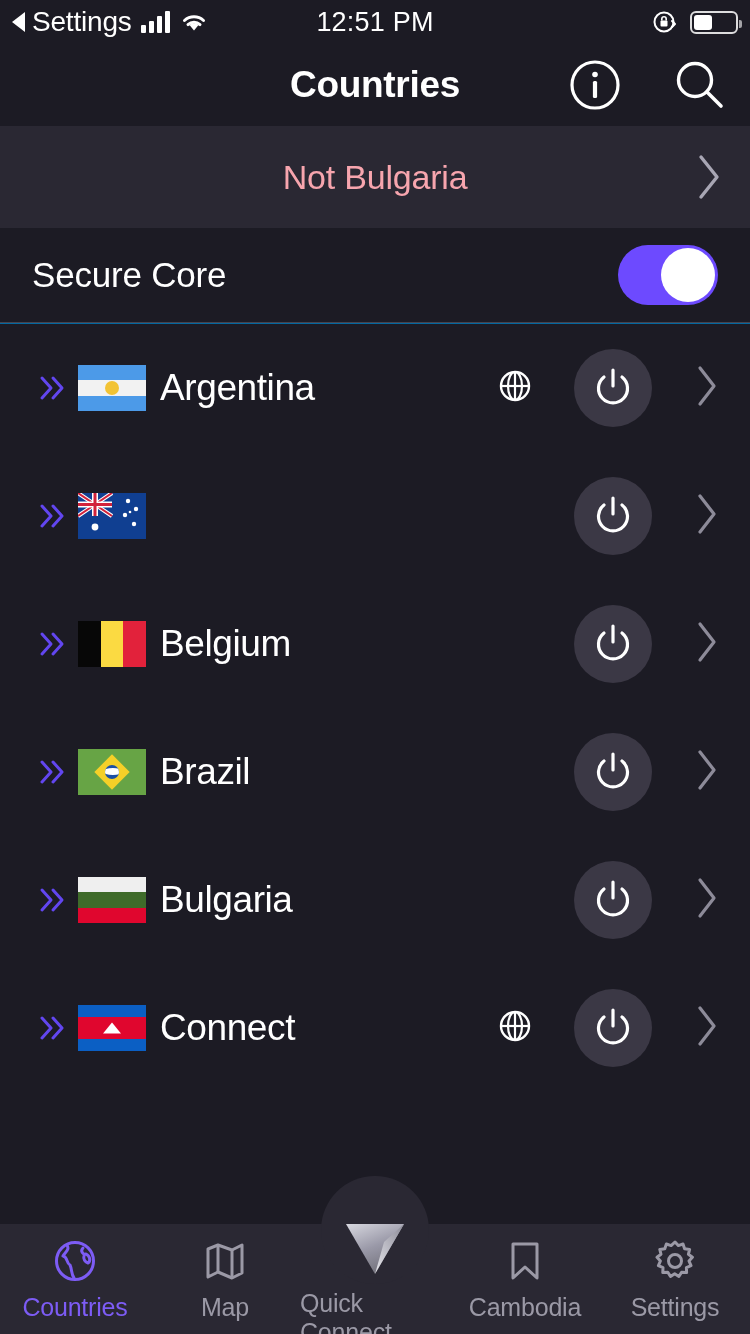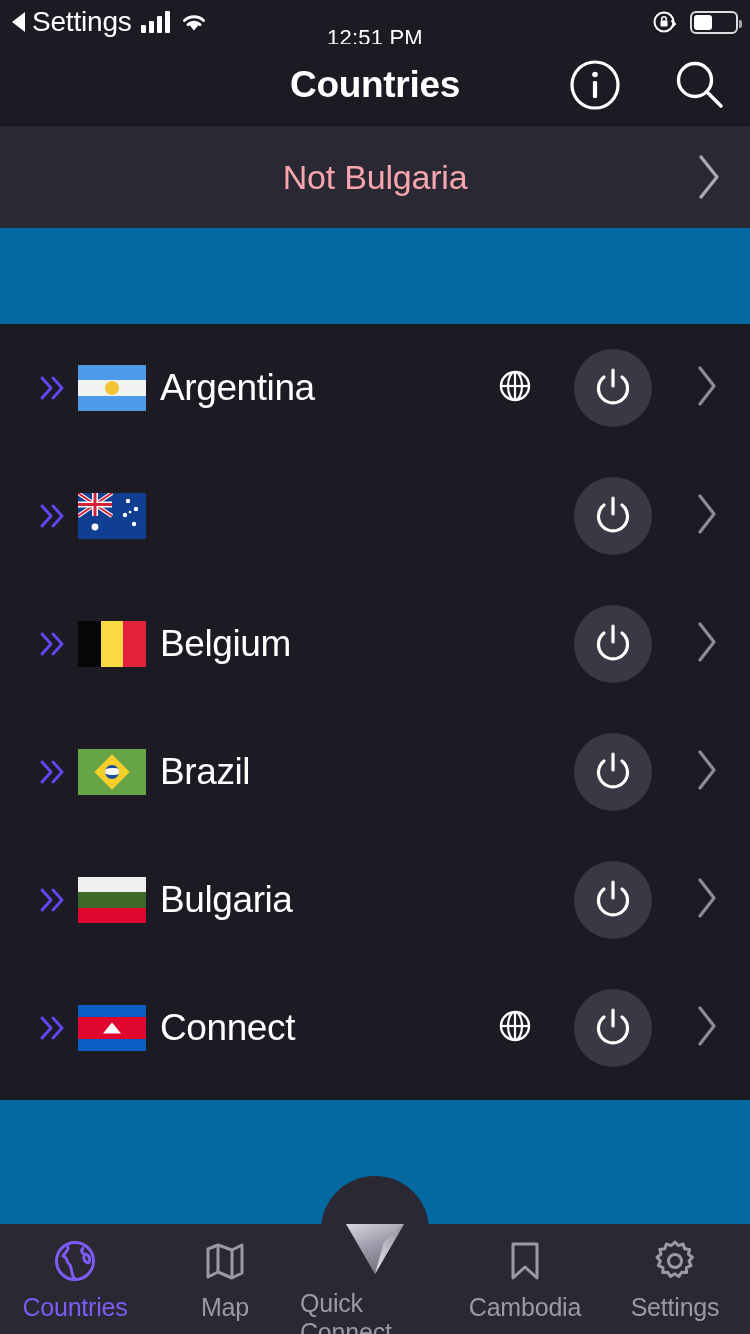--- a/index.html
+++ b/index.html
@@ -36,21 +36,21 @@
   }
   .sb-carrier{ color:#fff; font-size:28px; letter-spacing:-0.2px; }
   .bars{ display:flex; align-items:flex-end; gap:3px; height:22px; }
   .bars i{ display:block; width:5px; background:#fff; border-radius:1px; }
   .bars i:nth-child(1){height:8px;}
   .bars i:nth-child(2){height:12px;}
   .bars i:nth-child(3){height:17px;}
   .bars i:nth-child(4){height:22px;}
   .sb-time{
     position:absolute; left:0; width:750px; text-align:center; top:0; height:44px;
-    line-height:44px; color:#fff; font-size:22px; letter-spacing:0.2px;margin-top:16px;
+    line-height:44px; color:#fff; font-size:27px; letter-spacing:0.2px;
   }
   .sb-right{
     position:absolute; right:12px; top:0; height:44px;
     display:flex; align-items:center; gap:12px;
   }
   .battery{
     width:48px;height:23px;border:2px solid rgba(255,255,255,.85);
     border-radius:6px; padding:2px; position:relative;
   }
   .battery::after{
@@ -97,21 +97,21 @@
     position:absolute; right:32px; top:50%; transform:translateY(-50%);
     width:100px;height:60px;border-radius:30px;background:#6d4aff;
   }
   .toggle .knob{
     position:absolute; right:3px; top:3px; width:54px;height:54px;
     border-radius:50%; background:#fff;
   }
 
   
   .list{
-    position:absolute; top:324px; left:0; width:750px; height:776px;
+    position:absolute; top:324px; left:0; width:750px; height:900px;
     background:#1c1b24;
   }
   .row{
     position:relative; height:128px; width:750px;
     display:flex; align-items:center;
   }
   .dchev{
     position:absolute; left:36px; top:50%; transform:translateY(-50%);
     display:flex; color:#6246f0;
   }
@@ -260,20 +260,26 @@
     </div>
   </div>
 
   <div class="banner">
     <span class="banner-text">Not Bulgaria</span>
     <svg class="banner-chev" width="30" height="52" viewBox="0 0 30 52">
       <path d="M7 6 L23 26 L7 46" stroke="#a8a6b4" stroke-width="3.4" fill="none" stroke-linecap="round" stroke-linejoin="round"></path>
     </svg>
   </div>
 
+  <div class="securecore">
+    <span class="sc-label">Secure Core</span>
+    <div class="toggle">
+      <div class="knob"></div>
+    </div>
+  </div>
 
   <div class="list" id="country-list">
       <div class="row">
         <span class="dchev">
           <svg width="34" height="34" viewBox="0 0 34 34">
             <path d="M6 7 L15 17 L6 27" stroke="#6246f0" stroke-width="3" fill="none" stroke-linecap="round" stroke-linejoin="round"></path>
             <path d="M17 7 L26 17 L17 27" stroke="#6246f0" stroke-width="3" fill="none" stroke-linecap="round" stroke-linejoin="round"></path>
           </svg>
         </span>
         <span class="flag">

